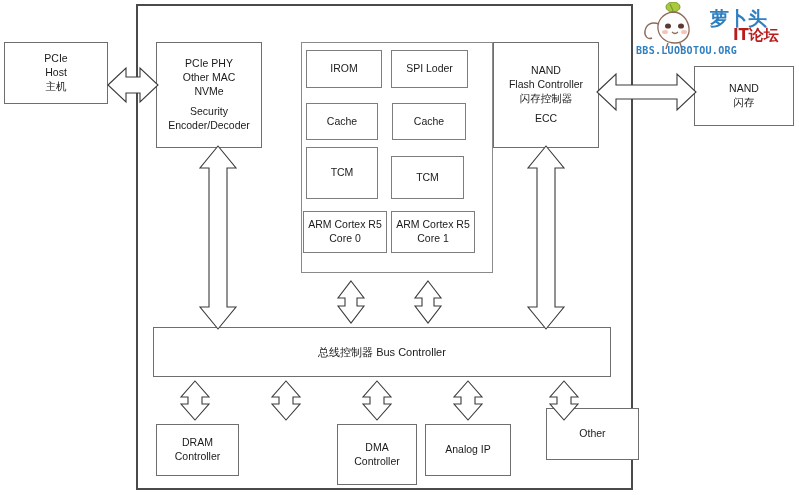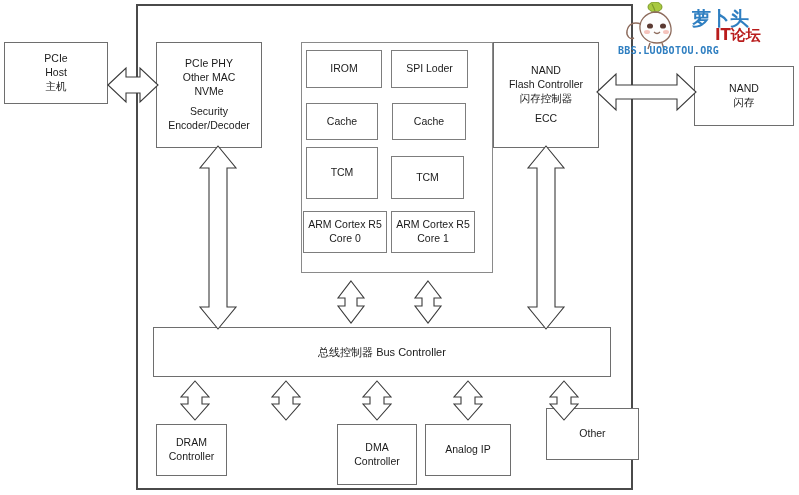--- a/index.html
+++ b/index.html
@@ -48,21 +48,21 @@
     position: absolute;
     left: 0; top: 0;
     width: 799px; height: 495px;
     pointer-events: none;
   }
   .arrow-layer .a { fill: #ffffff; stroke: #3a3a3a; stroke-width: 1.1; stroke-linejoin: miter; }
 
   
   .watermark {
     position: absolute;
-    left: 612px; top: 2px;
+    left: 630px; top: 2px;
     width: 168px; height: 62px;
   }
   .wm-text-cn {
     position: absolute; left: 80px; top: 4px;
     font-family: "DejaVu Sans", sans-serif;
     font-size: 19px; font-weight: bold;
     color: #2f7fc1;
     letter-spacing: 0px;
     text-shadow: 0.6px 0.6px 0 rgba(255,255,255,0.9);
   }
@@ -145,21 +145,21 @@
   </div>
   <div class="box thin" style="left:391px; top:211px; width:84px; height:42px;">
     <span class="lbl-multi">ARM Cortex R5
 Core 1</span>
   </div>
 
   <div class="box" style="left:153px; top:327px; width:458px; height:50px; font-size:11px;">
     <span>总线控制器 Bus Controller</span>
   </div>
 
-  <div class="box" style="left:156px; top:424px; width:71px; height:52px;">
+  <div class="box" style="left:156px; top:424px; width:83px; height:52px;">
     <span class="lbl-multi">DRAM
 Controller</span>
   </div>
   <div class="box" style="left:337px; top:424px; width:80px; height:61px;justify-content:center;">
     <span class="lbl-multi">DMA
 Controller</span>
   </div>
   <div class="box" style="left:425px; top:424px; width:86px; height:52px;">
     <span class="lbl-multi">Analog IP</span>
   </div>

